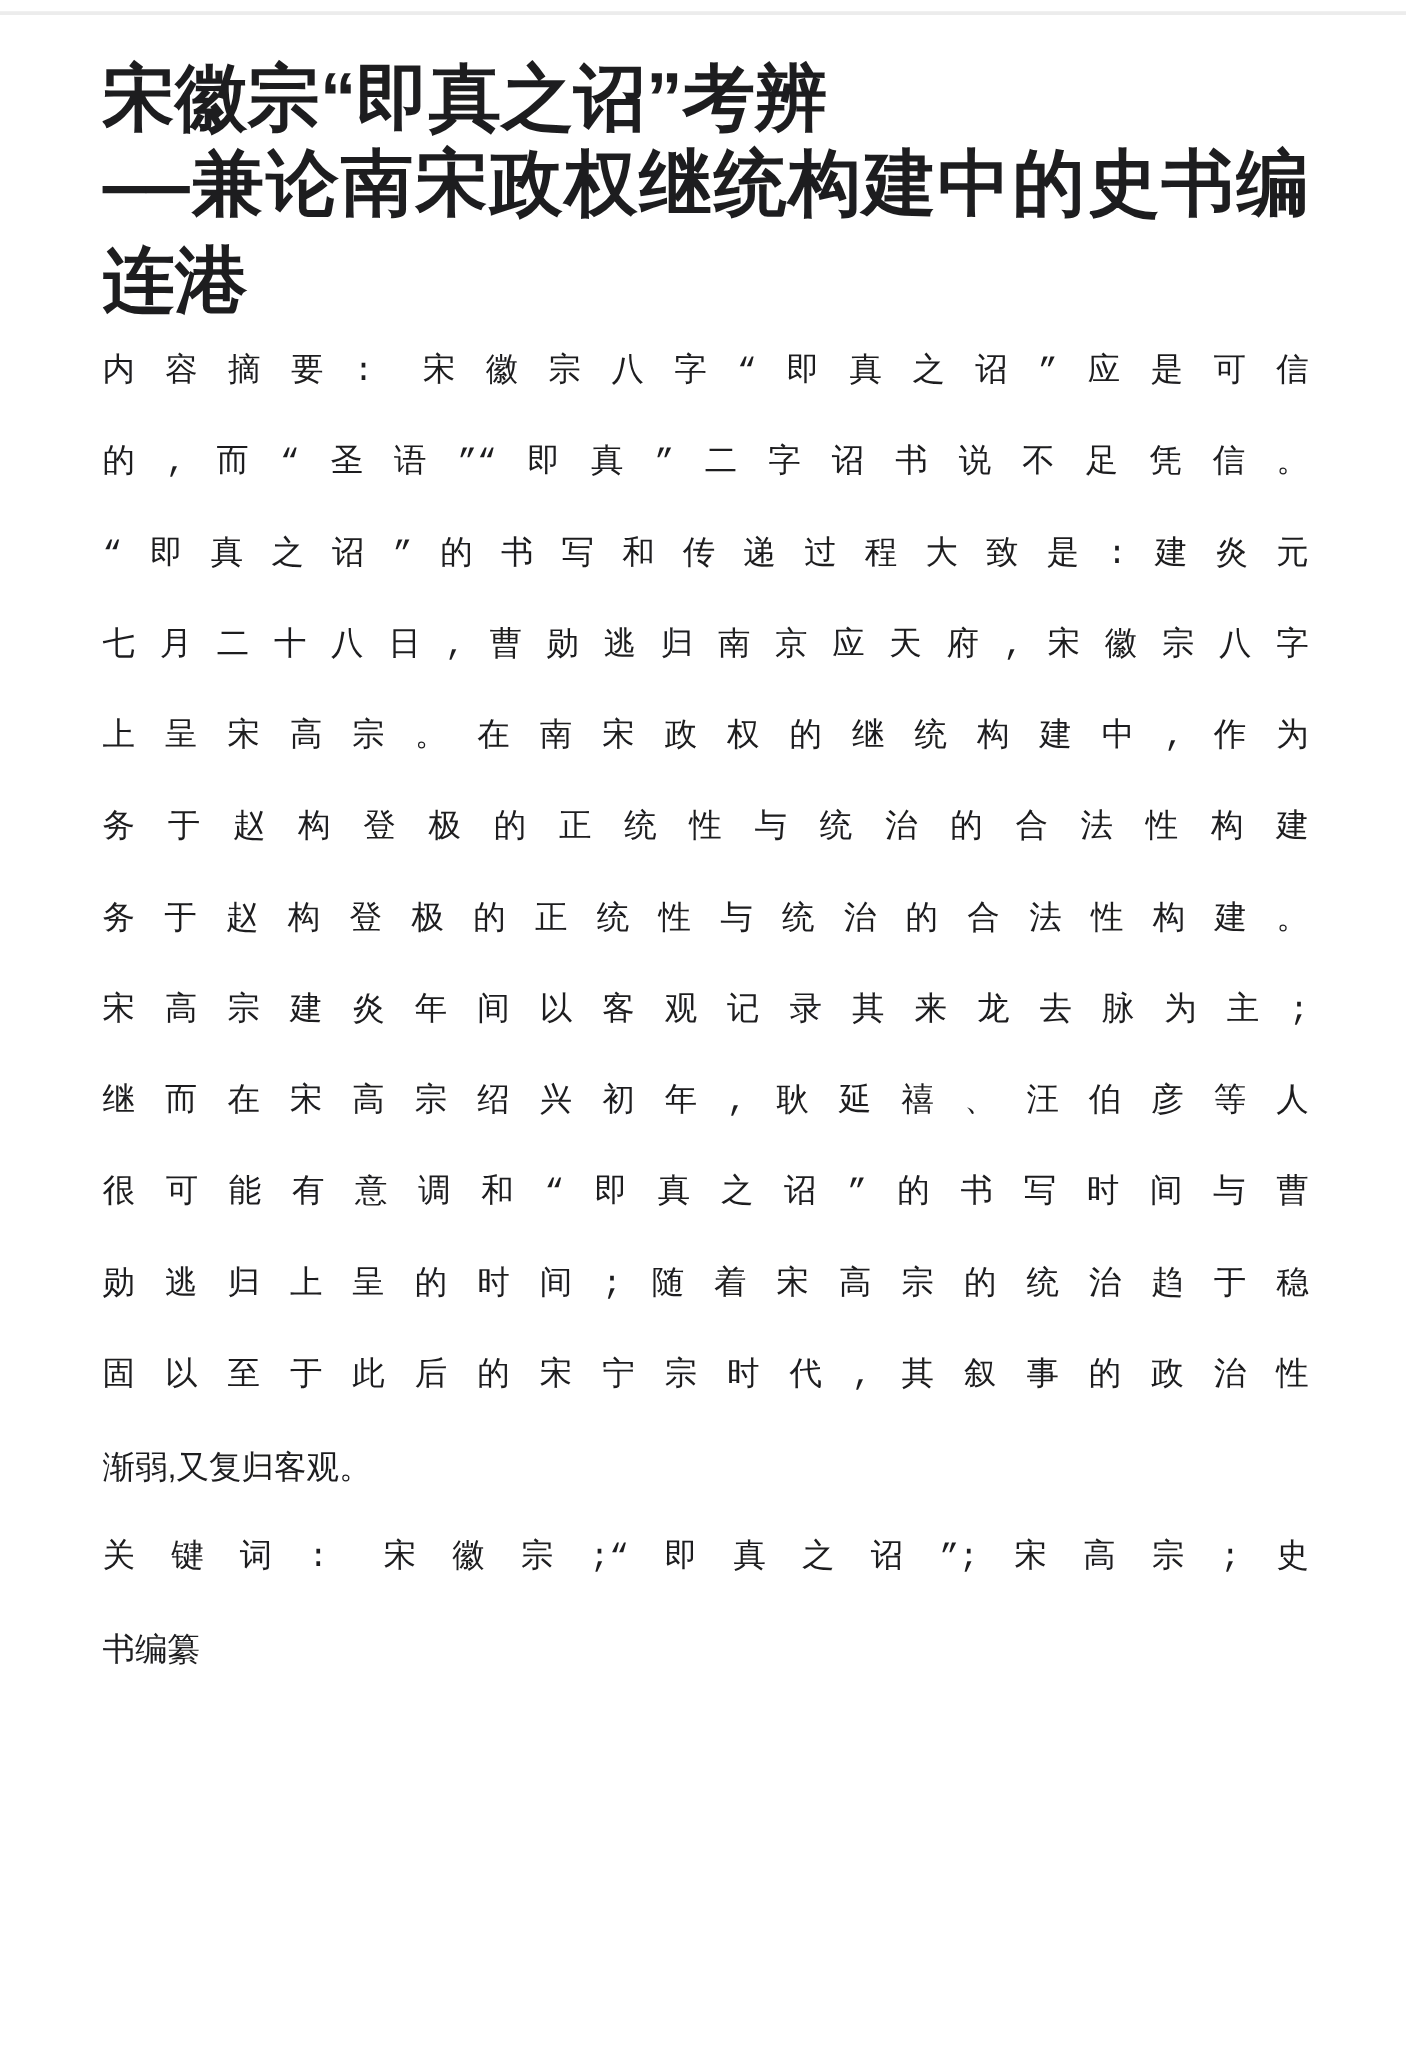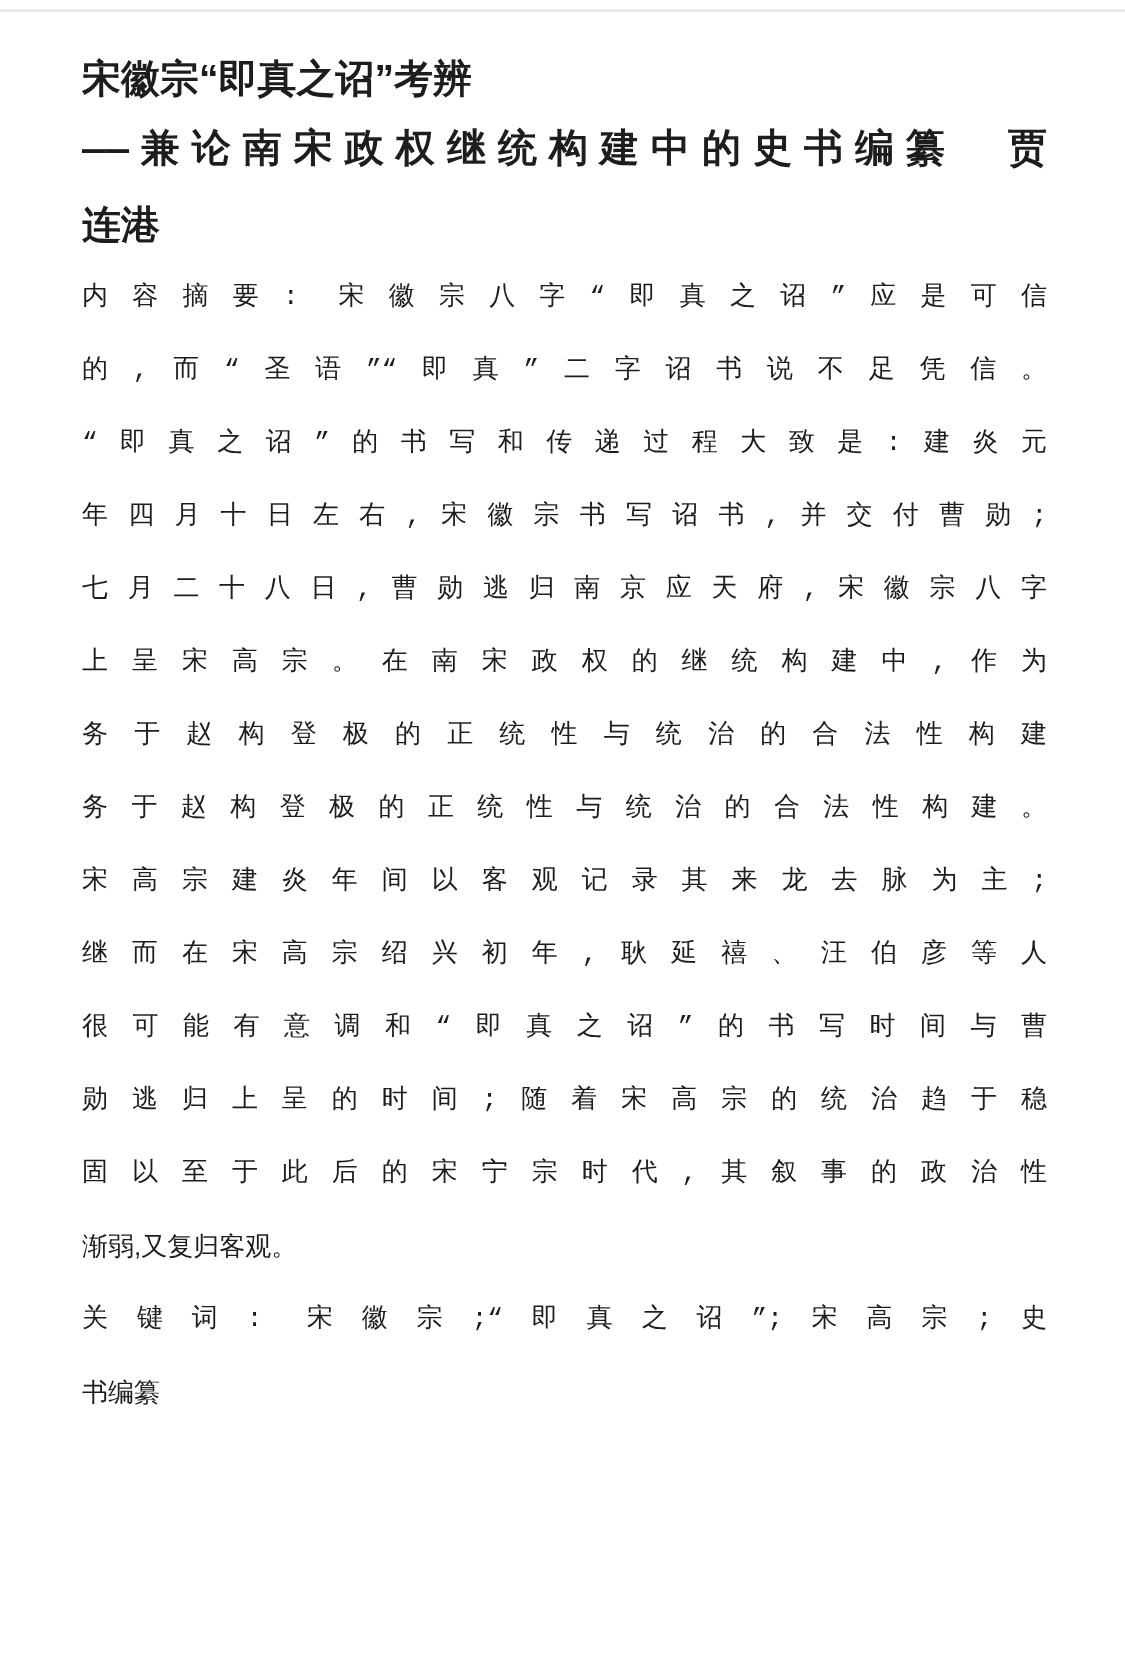--- a/index.html
+++ b/index.html
@@ -34,37 +34,36 @@
     white-space: normal;
   }
   .fill {
     text-align: justify;
     text-align-last: justify;
     text-justify: inter-character;
     font-family: Liberation Mono, monospace;
   }
   .bold {
     font-weight: 700;
-    font-size: 39px;
+    font-size: 58px;
   }
 </style>
 </head>
 <body>
 
 <div class="top-shade"></div>
 
 <div class="page">
   <div>
       <div class="line bold">宋徽宗“即真之诏”考辨</div>
       <div class="line bold fill">——兼论南宋政权继统构建中的史书编纂　贾</div>
       <div class="line bold">连港</div>
       <div class="line fill">内容摘要: 宋徽宗八字“即真之诏”应是可信</div>
       <div class="line fill">的,而“圣语”“即真”二字诏书说不足凭信。</div>
       <div class="line fill">“即真之诏”的书写和传递过程大致是:建炎元</div>
-      <div class="line fill">年四月十日左右,宋徽宗书写诏书,并交付曹勋;</div>
       <div class="line fill">七月二十八日,曹勋逃归南京应天府,宋徽宗八字</div>
       <div class="line fill">上呈宋高宗。在南宋政权的继统构建中,作为</div>
       <div class="line fill">务于赵构登极的正统性与统治的合法性构建</div>
       <div class="line fill">务于赵构登极的正统性与统治的合法性构建。</div>
       <div class="line fill">宋高宗建炎年间以客观记录其来龙去脉为主;</div>
       <div class="line fill">继而在宋高宗绍兴初年,耿延禧、汪伯彦等人</div>
       <div class="line fill">很可能有意调和“即真之诏”的书写时间与曹</div>
       <div class="line fill">勋逃归上呈的时间;随着宋高宗的统治趋于稳</div>
       <div class="line fill">固以至于此后的宋宁宗时代,其叙事的政治性</div>
       <div class="line">渐弱,又复归客观。</div>

